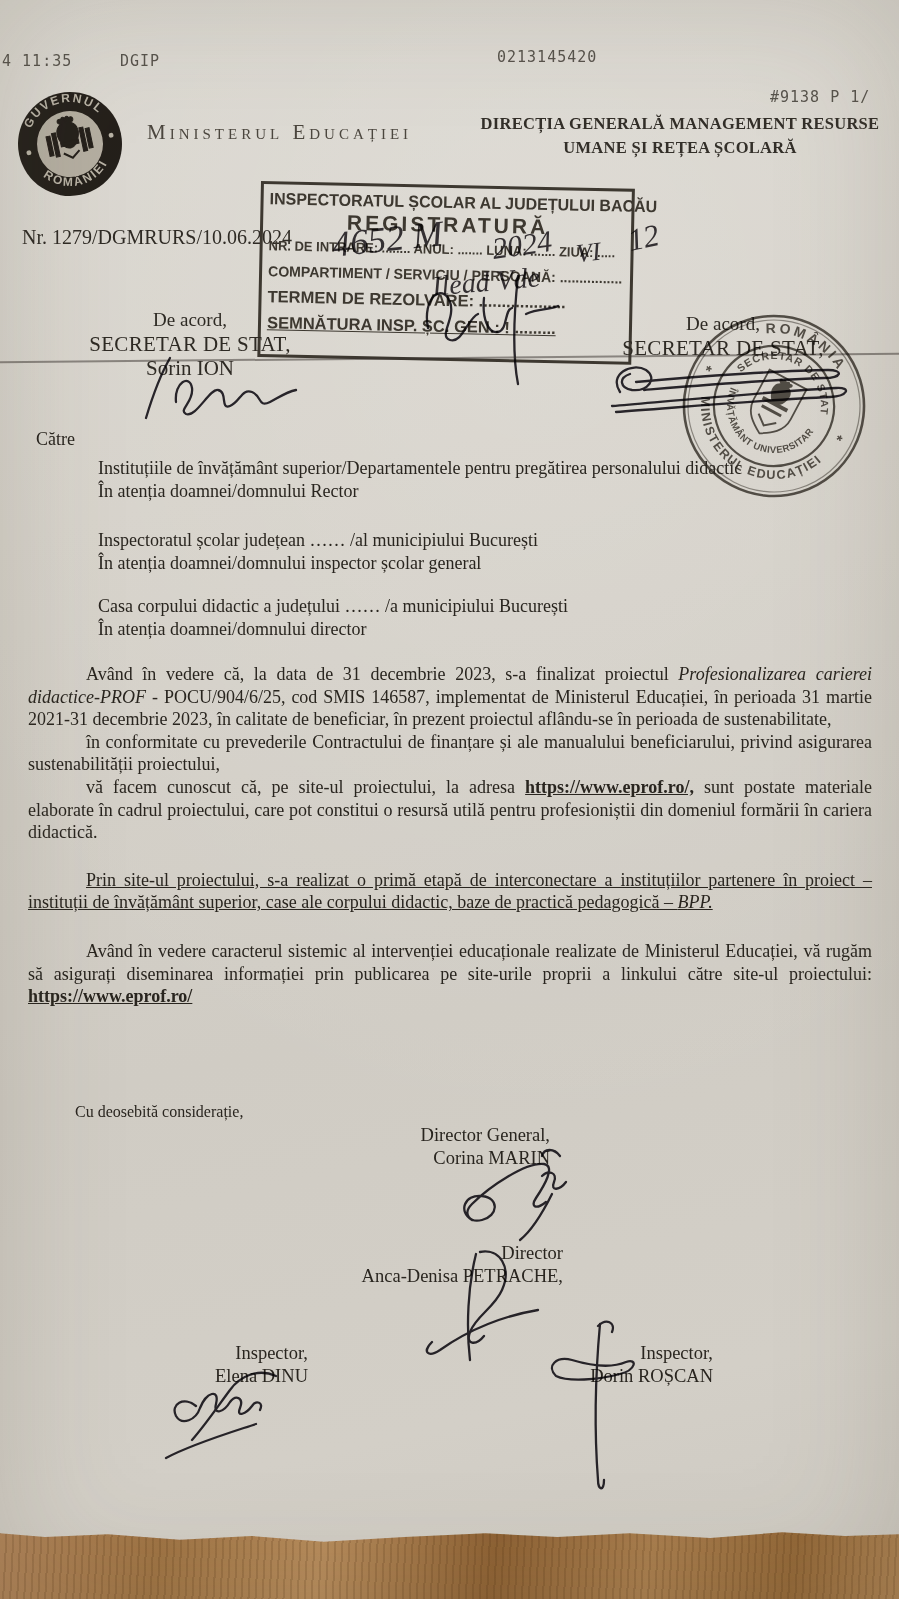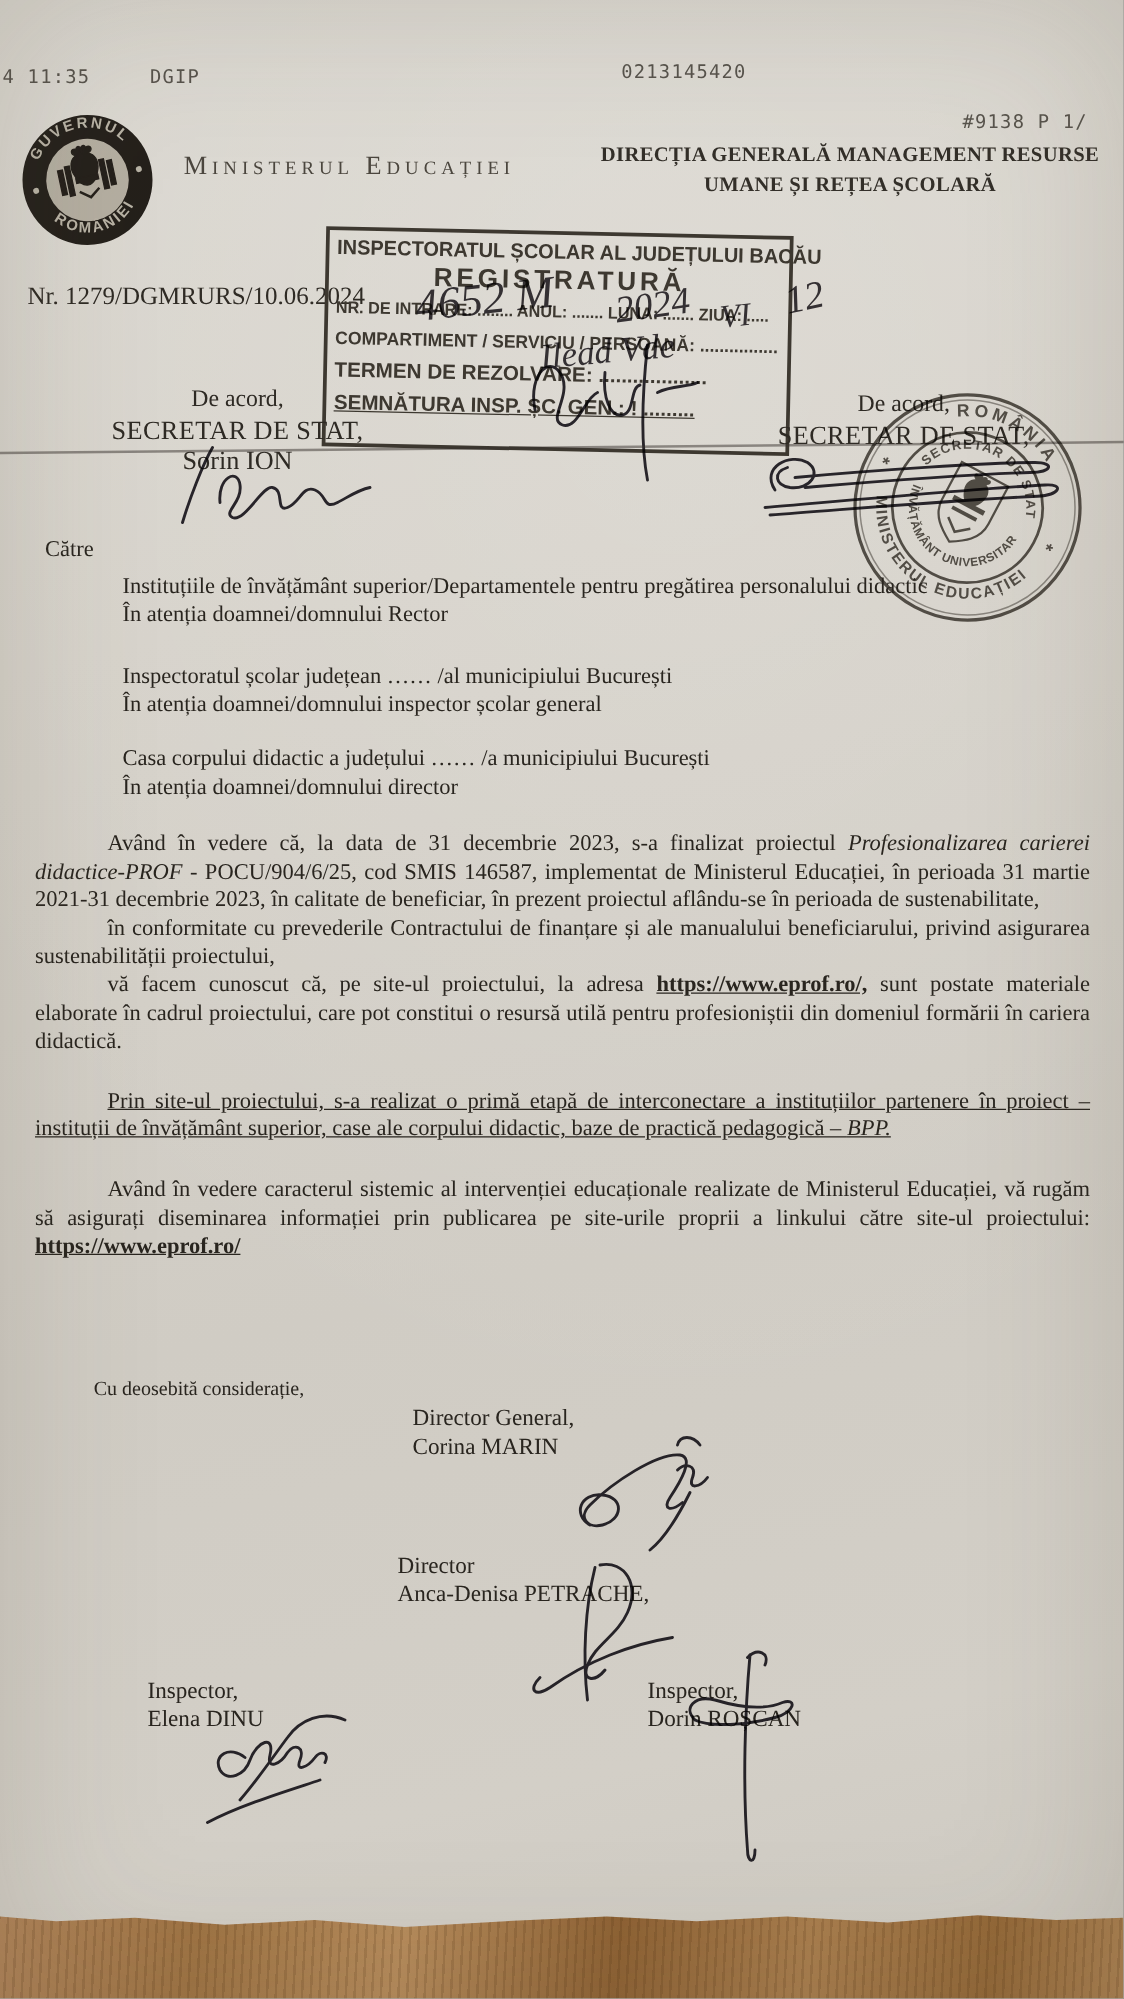--- a/index.html
+++ b/index.html
@@ -45,21 +45,21 @@
     transform:rotate(-.55deg);}
   
   .recip{left:36px;top:428px;width:852px;font-size:18px;line-height:23px;}
   .recip .grp{margin-left:62px;}
   .bodytxt{left:28px;top:663px;width:844px;font-size:18px;line-height:22.6px;text-align:justify;}
   .bodytxt p{margin:0;text-indent:58px;}
   .bodytxt p.sp1{margin-top:25px;text-decoration:underline;}
   .bodytxt p.sp2{margin-top:26px;}
   .link{font-weight:bold;text-decoration:underline;}
   .closing{left:75px;top:1076px;font-size:16px;margin-top:27px;}
-  .sigblock{text-align:left;font-size:18.5px;line-height:23px;}
+  .sigblock{text-align:right;font-size:18.5px;line-height:23px;}
   
   svg.ink{position:absolute;mix-blend-mode:multiply;}
   svg.ink path{fill:none;stroke:#2e2b33;stroke-width:2.3;stroke-linecap:round;stroke-linejoin:round;}
   
   .ostamp text{font-family:"Liberation Sans",sans-serif;font-weight:bold;fill:#49443d;}
   
   .gseal text{font-family:"Liberation Sans",sans-serif;font-weight:bold;fill:#d7d3ca;}
   
   .wood{left:0;top:1505px;width:899px;height:94px;
     background:

